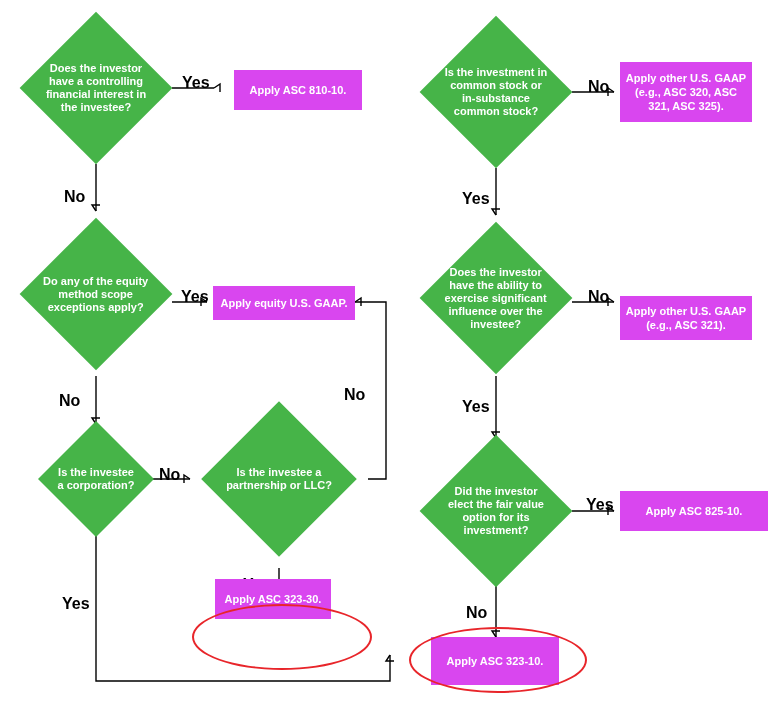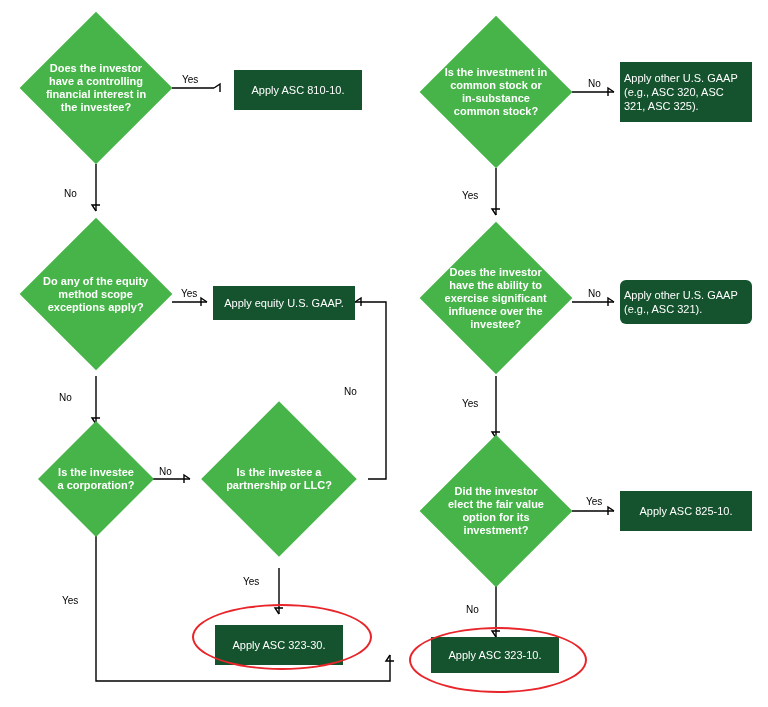--- a/index.html
+++ b/index.html
@@ -29,35 +29,36 @@
     transform: rotate(-45deg);
     color: #ffffff;
     font-weight: bold;
     font-size: 11px;
     line-height: 13px;
     text-align: center;
     width: 140px;
   }
   .box {
     position: absolute;
-    background: #14532d;
+    background: #d946ef;
     color: #ffffff;
     font-size: 11px;
     line-height: 14px;
-    font-weight: normal;
+    font-weight: bold;
     display: flex;
     align-items: center;
     justify-content: center;
+    text-align: center;
     padding: 4px;
     box-sizing: border-box;
   }
   .edge-label {
     position: absolute;
-    font-size: 10px;
-    font-weight: normal;
+    font-size: 16px;
+    font-weight: bold;
     color: #000000;
     white-space: nowrap;
   }
   .ellipse {
     position: absolute;
     border: 2px solid #e8252a;
     border-radius: 50%;
     pointer-events: none;
   }
   svg.lines {
@@ -152,56 +153,56 @@
 
   <div class="diamond" style="left:224px; top:424px; width:110px; height:110px;">
     <div class="dtext">Is the investee a partnership or LLC?</div>
   </div>
 
   <div class="edge-label" style="left:159px; top:466px;">No</div>
   <div class="edge-label" style="left:344px; top:386px;">No</div>
   <div class="edge-label" style="left:243px; top:576px;">Yes</div>
   <div class="edge-label" style="left:62px; top:595px;">Yes</div>
 
-  <div class="box" style="left:215px; top:625px; width:128px; height:40px;">
+  <div class="box" style="left:215px; top:579px; width:116px; height:40px;">
     <span>Apply ASC 323-30.</span>
   </div>
   <div class="ellipse" style="left:192px; top:604px; width:176px; height:62px;"></div>
 
   <div class="diamond" style="left:442px; top:38px; width:108px; height:108px;">
     <div class="dtext">Is the investment in common stock or in-substance common stock?</div>
   </div>
 
   <div class="box" style="left:620px; top:62px; width:132px; height:60px;">
     <span>Apply other U.S. GAAP (e.g., ASC 320, ASC 321, ASC 325).</span>
   </div>
 
   <div class="edge-label" style="left:588px; top:78px;">No</div>
   <div class="edge-label" style="left:462px; top:190px;">Yes</div>
 
   <div class="diamond" style="left:442px; top:244px; width:108px; height:108px;">
     <div class="dtext">Does the investor have the ability to exercise significant influence over the investee?</div>
   </div>
 
-  <div class="box" style="left:620px; top:280px; width:132px; height:44px;border-radius:6px;">
+  <div class="box" style="left:620px; top:296px; width:132px; height:44px;">
     <span>Apply other U.S. GAAP (e.g., ASC 321).</span>
   </div>
 
   <div class="edge-label" style="left:588px; top:288px;">No</div>
   <div class="edge-label" style="left:462px; top:398px;">Yes</div>
 
   <div class="diamond" style="left:442px; top:457px; width:108px; height:108px;">
     <div class="dtext">Did the investor elect the fair value option for its investment?</div>
   </div>
 
-  <div class="box" style="left:620px; top:491px; width:132px; height:40px;">
+  <div class="box" style="left:620px; top:491px; width:148px; height:40px;">
     <span>Apply ASC 825-10.</span>
   </div>
 
   <div class="edge-label" style="left:586px; top:496px;">Yes</div>
   <div class="edge-label" style="left:466px; top:604px;">No</div>
 
-  <div class="box" style="left:431px; top:637px; width:128px; height:36px;">
+  <div class="box" style="left:431px; top:637px; width:128px; height:48px;">
     <span>Apply ASC 323-10.</span>
   </div>
   <div class="ellipse" style="left:409px; top:627px; width:174px; height:62px;"></div>
 
 </div>
 
 </body></html>

